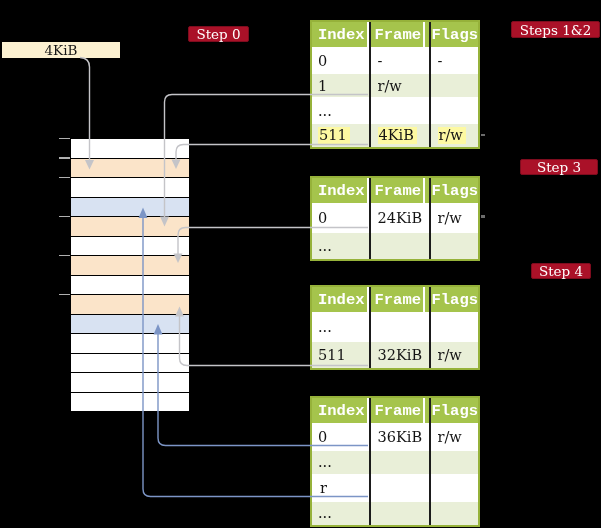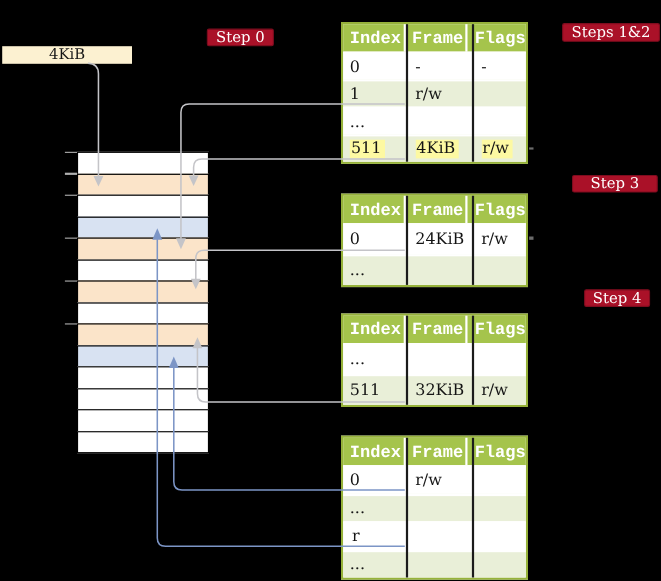--- a/index.html
+++ b/index.html
@@ -195,20 +195,21 @@
   </div>
 
   <div class="ptable t4">
     <div class="thead">
       <div class="hcell ci">Index</div>
       <div class="hcell cf">Frame</div>
       <div class="hcell cl">Flags</div>
     </div>
     <div class="trow">
       <div class="cell ci">0</div>
+      <div class="cell cf">36KiB</div>
       <div class="cell cl">r/w</div>
     </div>
     <div class="trow shade">
       <div class="cell ci">...</div>
       <div class="cell cf"></div>
       <div class="cell cl"></div>
     </div>
     <div class="trow">
       <div class="cell cl">r</div>
     </div>

